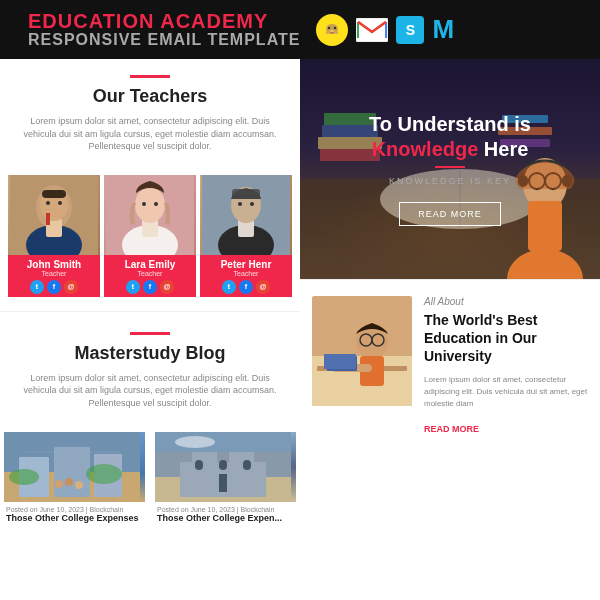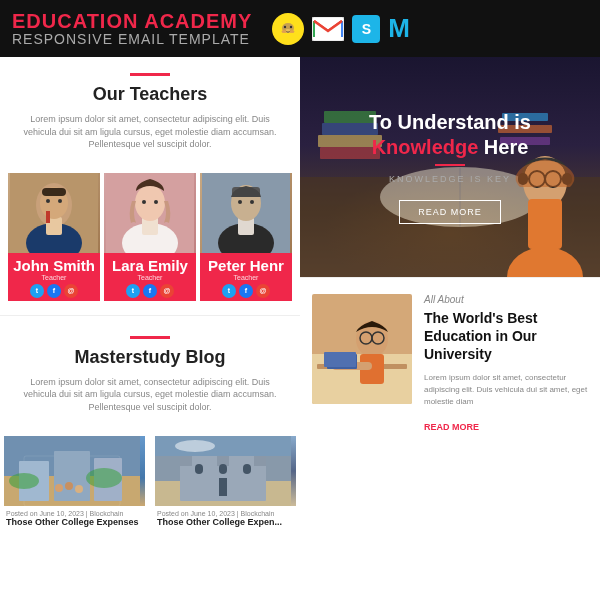--- a/index.html
+++ b/index.html
@@ -7,21 +7,21 @@
       width: 600px;
       height: 600px;
       overflow: hidden;
       font-family: Arial, sans-serif;
       background: #f0f0f0;
     }
 
     
     .top-header {
       background: #111;
-      padding: 10px 12px;
+      padding: 10px 28px;
       display: flex;
       align-items: center;
       gap: 12px;
     }
     .app-title {
       color: #f0274a;
       font-size: 20px;
       font-weight: 900;
       text-transform: uppercase;
       letter-spacing: 1px;
@@ -52,25 +52,26 @@
       border-radius: 4px;
       color: white; font-weight: 900; font-size: 14px;
     }
     .m-icon {
       color: #1db5e8;
       font-size: 26px;
       font-weight: 900;
     }
     .header-subtitle {
       color: #aaa;
-      font-size: 14px;
+      font-size: 16px;
       text-transform: uppercase;
       letter-spacing: 1px;
       display: block;
       margin-top: -2px;
+      font-weight: bold;
     }
 
     
     .main-content {
       display: flex;
       height: 545px;
     }
 
     
     .left-panel {
@@ -127,21 +128,21 @@
     .teacher-photo-placeholder.female {
       background: linear-gradient(135deg, #d4a5a5 0%, #c08080 100%);
     }
     .teacher-info {
       background: #f0274a;
       padding: 4px 4px 3px;
       text-align: center;
     }
     .teacher-name {
       color: #fff;
-      font-size: 15px;
+      font-size: 10px;
       font-weight: 700;
     }
     .teacher-role {
       color: rgba(255,255,255,0.8);
       font-size: 7px;
     }
     .teacher-social {
       display: flex;
       gap: 3px;
       justify-content: center;

